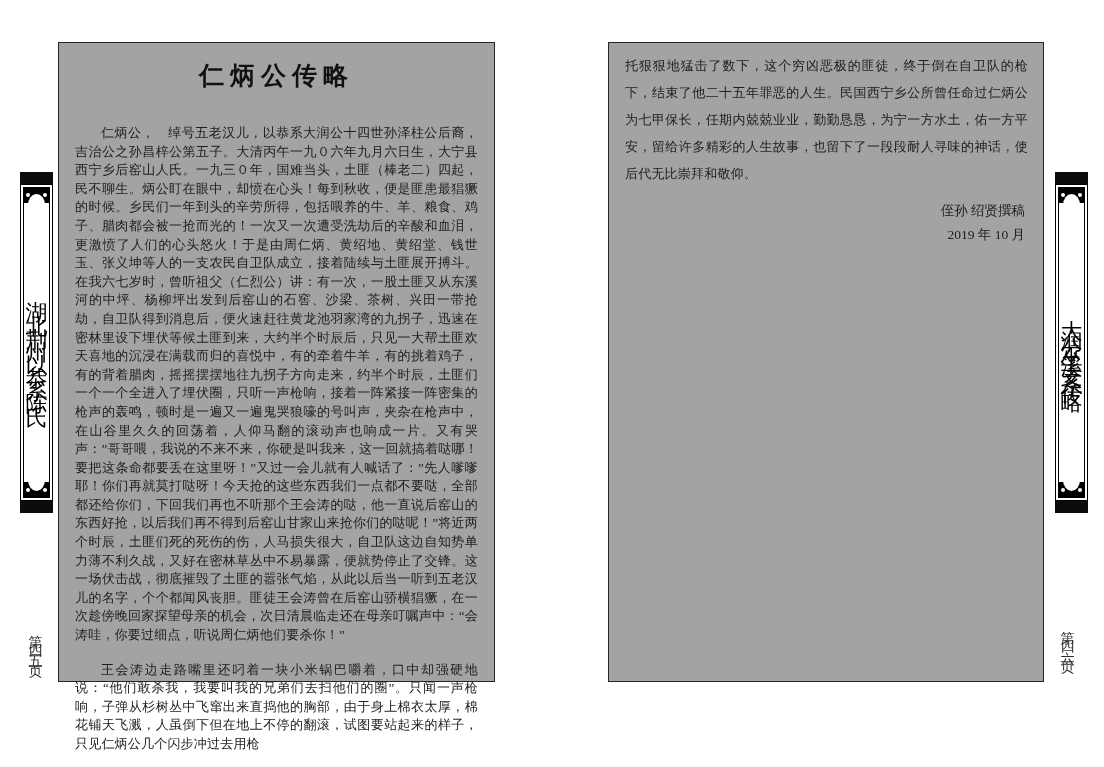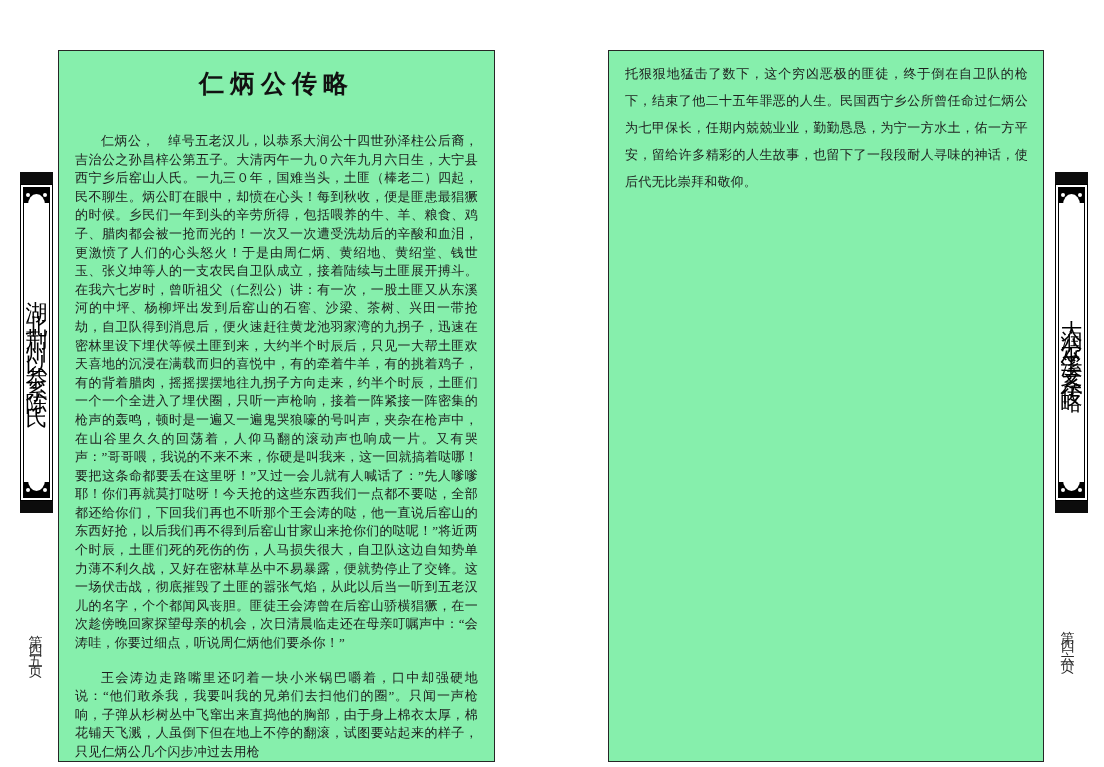--- a/index.html
+++ b/index.html
@@ -3,21 +3,21 @@
 <meta charset="utf-8">
 <style>
   html,body { margin:0; padding:0; background:#ffffff; }
   .canvas {
     position:relative; width:1104px; height:767px; background:#ffffff;
     font-family:"Liberation Serif","DejaVu Serif",serif; color:#1c1c1c;
     overflow:hidden;
   }
   
   .page {
-    position:absolute; top:50px; height:712px; background:#86efac;
+    position:absolute; top:42px; height:640px; background:#a3a3a3;
     border:1.5px solid #262626; box-sizing:border-box;
   }
   .page-left  { left:58px;  width:437px; }
   .page-right { left:608px; width:436px; }
   .page-title {
     margin:16px 0 0 0; text-align:center; font-size:25px; font-weight:bold;
     letter-spacing:6px; color:#111;
   }
   .body-text {
     font-size:13px; line-height:18.6px; text-align:justify;
@@ -100,20 +100,24 @@
   <div class="pagenum pagenum-left">第四五页</div>
 
   <div class="page page-left">
     <h1 class="page-title">仁炳公传略</h1>
     <p class="body-text para1">仁炳公，　绰号五老汉儿，以恭系大润公十四世孙泽柱公后裔，吉治公之孙昌梓公第五子。大清丙午一九０六年九月六日生，大宁县西宁乡后窑山人氏。一九三０年，国难当头，土匪（棒老二）四起，民不聊生。炳公盯在眼中，却愤在心头！每到秋收，便是匪患最猖獗的时候。乡民们一年到头的辛劳所得，包括喂养的牛、羊、粮食、鸡子、腊肉都会被一抢而光的！一次又一次遭受洗劫后的辛酸和血泪，更激愤了人们的心头怒火！于是由周仁炳、黄绍地、黄绍堂、钱世玉、张义坤等人的一支农民自卫队成立，接着陆续与土匪展开搏斗。在我六七岁时，曾听祖父（仁烈公）讲：有一次，一股土匪又从东溪河的中坪、杨柳坪出发到后窑山的石窖、沙梁、茶树、兴田一带抢劫，自卫队得到消息后，便火速赶往黄龙池羽家湾的九拐子，迅速在密林里设下埋伏等候土匪到来，大约半个时辰后，只见一大帮土匪欢天喜地的沉浸在满载而归的喜悦中，有的牵着牛羊，有的挑着鸡子，有的背着腊肉，摇摇摆摆地往九拐子方向走来，约半个时辰，土匪们一个一个全进入了埋伏圈，只听一声枪响，接着一阵紧接一阵密集的枪声的轰鸣，顿时是一遍又一遍鬼哭狼嚎的号叫声，夹杂在枪声中，在山谷里久久的回荡着，人仰马翻的滚动声也响成一片。又有哭声：”哥哥喂，我说的不来不来，你硬是叫我来，这一回就搞着哒哪！要把这条命都要丢在这里呀！”又过一会儿就有人喊话了：”先人嗲嗲耶！你们再就莫打哒呀！今天抢的这些东西我们一点都不要哒，全部都还给你们，下回我们再也不听那个王会涛的哒，他一直说后窑山的东西好抢，以后我们再不得到后窑山甘家山来抢你们的哒呢！”将近两个时辰，土匪们死的死伤的伤，人马损失很大，自卫队这边自知势单力薄不利久战，又好在密林草丛中不易暴露，便就势停止了交锋。这一场伏击战，彻底摧毁了土匪的嚣张气焰，从此以后当一听到五老汉儿的名字，个个都闻风丧胆。匪徒王会涛曾在后窑山骄横猖獗，在一次趁傍晚回家探望母亲的机会，次日清晨临走还在母亲叮嘱声中：“会涛哇，你要过细点，听说周仁炳他们要杀你！”</p>
     <p class="body-text para2">王会涛边走路嘴里还叼着一块小米锅巴嚼着，口中却强硬地说：“他们敢杀我，我要叫我的兄弟们去扫他们的圈”。只闻一声枪响，子弹从杉树丛中飞窜出来直捣他的胸部，由于身上棉衣太厚，棉花铺天飞溅，人虽倒下但在地上不停的翻滚，试图要站起来的样子，只见仁炳公几个闪步冲过去用枪</p>
   </div>
 
   <div class="page page-right">
     <p class="cont-para">托狠狠地猛击了数下，这个穷凶恶极的匪徒，终于倒在自卫队的枪下，结束了他二十五年罪恶的人生。民国西宁乡公所曾任命过仁炳公为七甲保长，任期内兢兢业业，勤勤恳恳，为宁一方水土，佑一方平安，留给许多精彩的人生故事，也留下了一段段耐人寻味的神话，使后代无比崇拜和敬仰。</p>
+    <div class="signature">
+      <div>侄孙 绍贤撰稿</div>
+      <div>2019 年 10 月</div>
+    </div>
   </div>
 
   <div class="banner banner-right">
     <div class="cap top"></div>
     <div class="bframe">
       <div class="bframe-inner">
         <div class="orn top"></div>
         <div class="banner-text">大润公巫溪支系传略</div>
         <div class="orn bottom"></div>
       </div>

